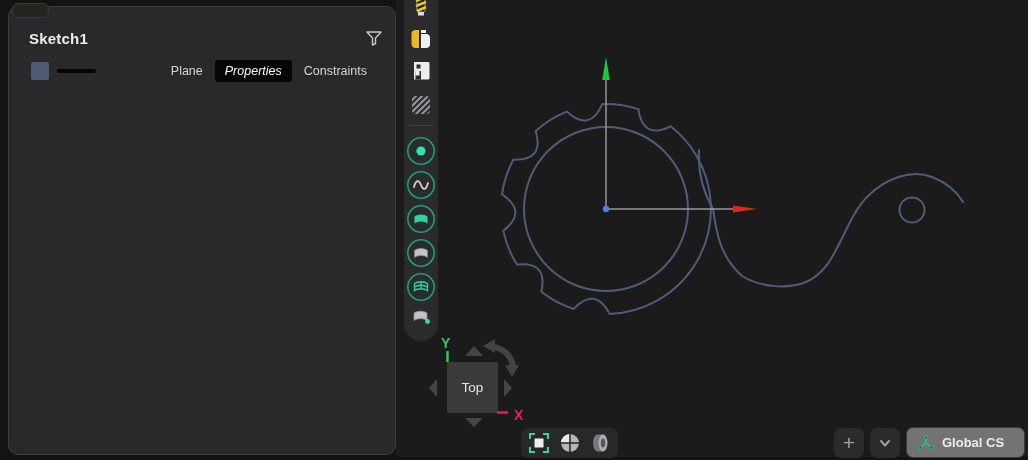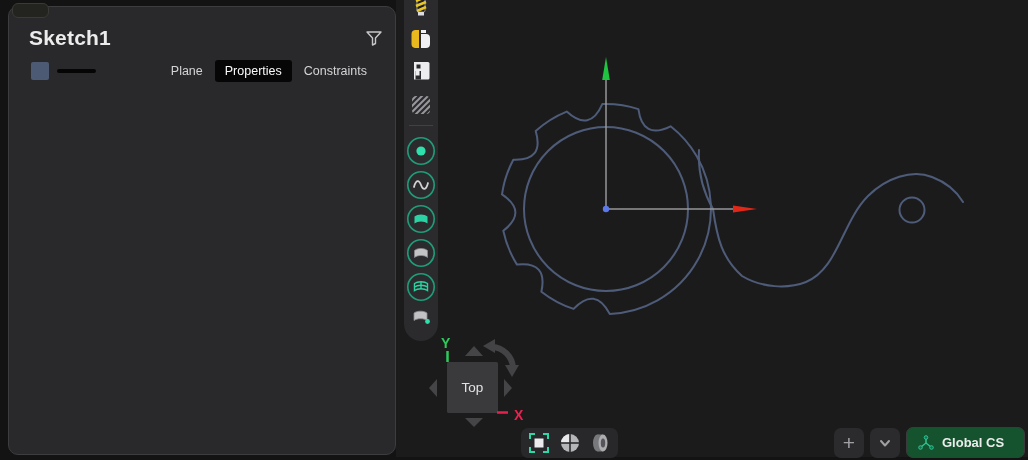--- a/index.html
+++ b/index.html
@@ -11,50 +11,50 @@
   #viewport { position:absolute; left:396px; top:0; width:632px; height:457px; background:#1b1b1c; }
   #vp-svg { position:absolute; left:396px; top:0; width:632px; height:460px; }
 
   
   #panel { position:absolute; left:8px; top:6px; width:388px; height:449px;
            background:#29292b; border:1px solid #3d3d3f; border-radius:10px; }
   #panel-handle { position:absolute; left:12px; top:3px; width:37px; height:15px;
                   background:#232420; border:1px solid #3a3b36; border-radius:6px; }
   #panel-header { position:absolute; left:12px; right:12px; top:20px; height:22px;
                   display:flex; align-items:center; justify-content:space-between; }
-  #panel-title { color:#ececec; font-size:21px; font-weight:bold; letter-spacing:.2px; padding-left:8px; }
+  #panel-title { color:#ececec; font-size:15px; font-weight:bold; letter-spacing:.2px; padding-left:8px; }
   #panel-row2 { position:absolute; left:12px; right:23px; top:51px; height:26px;
                 display:flex; align-items:center; justify-content:space-between; }
   #style-preview { display:flex; align-items:center; gap:8px; padding-left:10px; }
   #swatch { width:18px; height:18px; border-radius:2px; }
   #line-preview { width:39px; height:4px; background:#050505; border-radius:2px; }
   #tabs { display:flex; align-items:center; gap:7px; }
   .tab { color:#d4d4d5; font-size:12.5px; padding:4px 5px; border-radius:3px; cursor:default; }
-  .tab.active { background:#060607; color:#fafafa; padding:4px 10px; }
+  .tab.active { background:#060607; color:#fafafa; padding:4px 10px;font-style:italic; }
 
   
   #toolbar { position:absolute; left:404px; top:-14px; width:34px; height:355px;
              background:#2b2b2d; border-radius:10px 10px 17px 17px; }
   .tb-icon { position:absolute; left:50%; transform:translateX(-50%); }
   #tb-divider { position:absolute; left:5px; right:5px; top:139px; height:1px; background:#414144; }
 
   
   #bc-cluster { position:absolute; left:521px; top:428px; width:97px; height:30px;
                 background:#28282a; border-radius:7px; display:flex; align-items:center;
                 justify-content:space-evenly; }
   .bc-btn { width:26px; height:26px; display:flex; align-items:center; justify-content:center; }
 
   
   .sq-btn { position:absolute; top:428px; width:30px; height:30px; background:#2b2b2d;
             border-radius:7px; display:flex; align-items:center; justify-content:center;
             color:#a0a0a3; }
   #add-btn { left:834px; font-size:21px; font-weight:300; line-height:1; padding-bottom:2px; }
   #dd-btn { left:870px; }
   #cs-btn { position:absolute; left:906px; top:427px; width:119px; height:31px;
-            background:#14532d; border:1px solid #3b3b3e; border-radius:7px;
+            background:#737373; border:1px solid #3b3b3e; border-radius:7px;
             display:flex; align-items:center; gap:7px; padding-left:10px; }
   #cs-label { color:#ececec; font-size:13px; font-weight:bold; }
 
   svg text { font-family:"Liberation Sans", sans-serif; }
 </style>
 </head>
 <body>
 
 <div id="stage">
 

